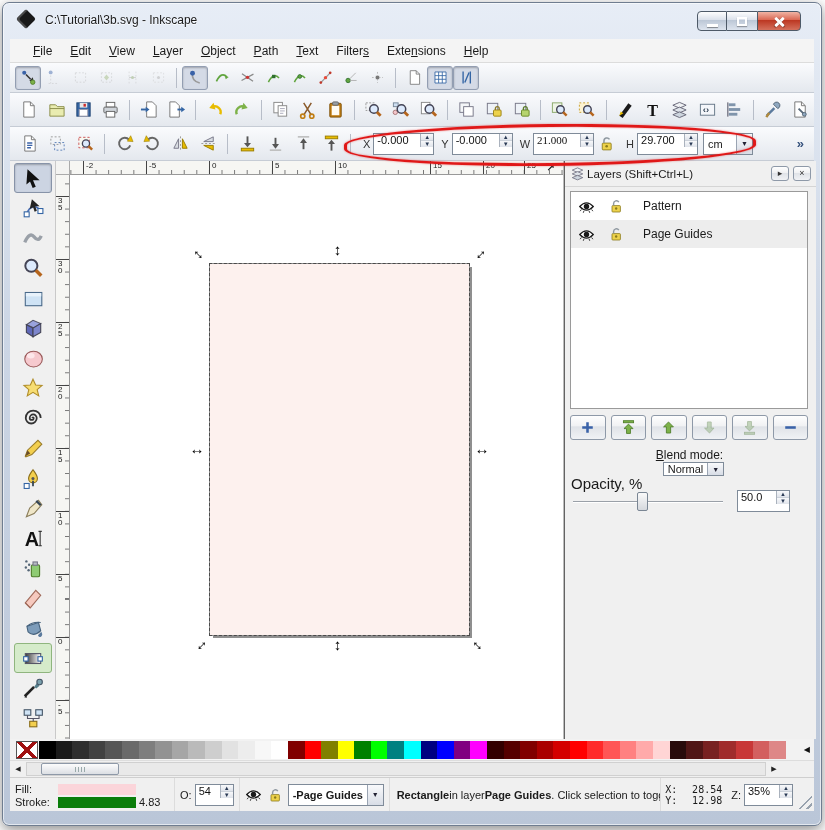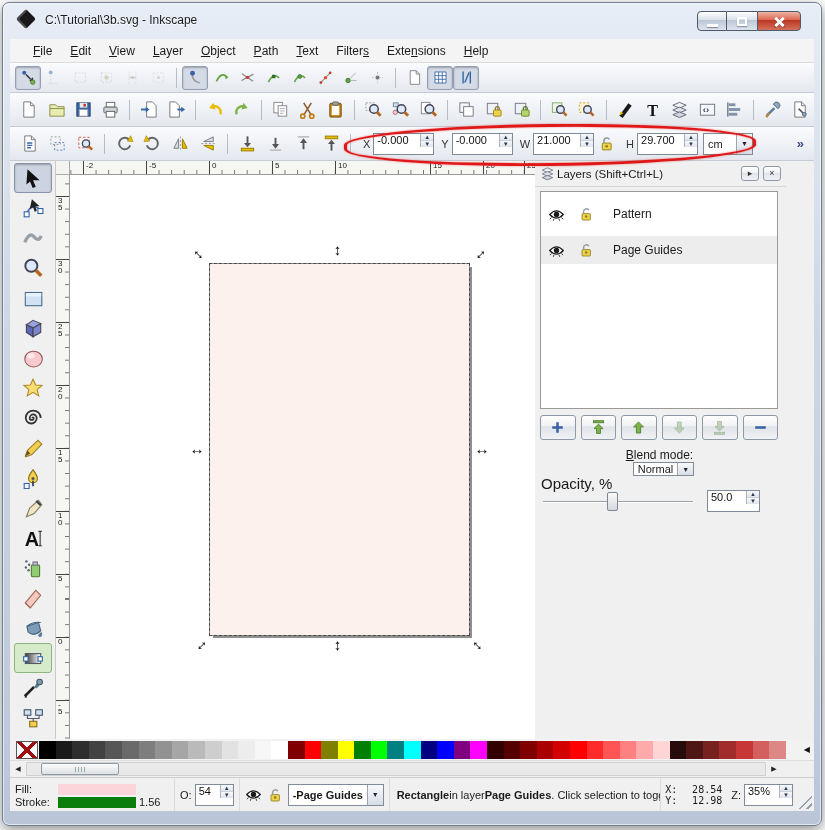--- a/index.html
+++ b/index.html
@@ -66,28 +66,28 @@
   .ne-arrow{position:absolute;right:8px;top:2px;font-size:10px;font-weight:bold;color:#111;line-height:10px;}
   .vruler{position:absolute;left:53px;top:172px;width:14px;height:564px;background:#f6f6f3;border-right:1px solid #999;overflow:hidden;
           background-image:linear-gradient(to bottom,#777 1px,transparent 1px);background-size:4px 12.6px;background-repeat:repeat-y;background-position:right 8.4px;}
   .vlabel{position:absolute;left:0;width:100%;border-top:1px solid #444;padding-left:2px;font-size:8px;color:#222;line-height:7px;}
   .viewport{position:absolute;left:67px;top:172px;width:493px;height:564px;background:#fff;overflow:hidden;}
   .sel-rect{position:absolute;border:1px solid #8a8a8a;outline:1px dashed #4a4a4a;outline-offset:-1px;
             box-shadow:3px 3px 0 -1px #8f8f8f;}
   .handle{position:absolute;width:16px;height:16px;font-size:15px;font-weight:bold;color:#000;text-align:center;line-height:16px;}
   .divider{position:absolute;left:560px;top:158px;width:4px;height:578px;background:linear-gradient(to right,#e8e8e8,#5a5a5a 40%,#5a5a5a 60%,#e8e8e8);}
   
-  .panel{position:absolute;left:532px;top:158px;width:251px;height:578px;background:#f0f0f0;}
+  .panel{position:absolute;left:562px;top:158px;width:251px;height:578px;background:#f0f0f0;}
   .p-title{position:absolute;left:0;top:0;right:0;height:26px;display:flex;align-items:center;padding:0 5px;
            border-bottom:1px solid #d5d5d5;font-size:11.5px;}
   .p-title .pt-label{margin-left:2px;}
   .p-title .sp{flex:1;}
   .pt-btn{width:18px;height:15px;font-size:9px;line-height:12px;text-align:center;color:#333;margin-left:4px;}
   .p-list{position:absolute;left:5px;top:30px;right:8px;height:218px;background:#fff;border:1px solid #9a9a9a;overflow:hidden;}
-  .l-row{height:28px;display:flex;align-items:center;margin-top:8px;}
+  .l-row{height:28px;display:flex;align-items:center;}
   .l-row.alt{background:#ededed;}
   .l-cell{width:30px;display:flex;align-items:center;justify-content:center;}
   .l-name{font-size:12px;padding-left:12px;}
   .p-btnrow{position:absolute;left:5px;top:254px;right:8px;display:flex;gap:5px;}
   .p-btn{flex:1;height:25px;display:flex;align-items:center;justify-content:center;}
   .p-btn.dim svg{opacity:.55;}
   .p-blend{position:absolute;left:6px;top:287px;right:8px;display:flex;align-items:center;font-size:12px;flex-direction:column;}
   .p-blend .combo{flex:1;margin-left:8px;}
   .p-opacity{position:absolute;left:6px;top:314px;font-size:15px;}
   .slider-track{position:absolute;left:8px;top:340px;width:150px;height:2px;background:#9aa0a8;border-bottom:1px solid #fff;}
@@ -658,21 +658,21 @@
         <span class="flabel">Y</span>
         <span class="spin">
           <input readonly="" value="-0.000" style="width: 46px;">
           <span class="sb">
             <span>▲</span>
             <span>▼</span>
           </span>
         </span>
         <span class="flabel">W</span>
         <span class="spin">
-          <input readonly="" value="21.000" style="width: 46px;">
+          <input readonly="" value="21.000" style="width: 46px; font-family: Liberation Serif, serif;">
           <span class="sb">
             <span>▲</span>
             <span>▼</span>
           </span>
         </span>
         <span class="ic" style="margin: 0px 4px;">
           <svg width="17" height="17" viewBox="0 0 20 20">
             <rect x="5" y="9.5" width="10.5" height="8" rx="1" fill="#edd24c" stroke="#8a7a1a"></rect>
             <circle cx="10.2" cy="13.2" r="1.5" fill="#8a7a1a"></circle>
             <path d="M7 9.5V7a3.5 3.5 0 0 1 6.5-1.8" fill="none" stroke="#8f98a0" stroke-width="1.8"></path>
@@ -1083,21 +1083,21 @@
   </div>
 
   <div class="statusbar">
     <div class="st-sec">
       <div class="fs-grid">
         <span class="fs-label">Fill:</span>
         <span class="fs-swatch" id="fillsw" style="background: rgb(251, 213, 218);"></span>
         <span></span>
         <span class="fs-label">Stroke:</span>
         <span class="fs-swatch" id="strokesw" style="background: rgb(10, 125, 10);"></span>
-        <span>1.56</span>
+        <span>4.83</span>
       </div>
     </div>
     <div class="st-sec">
       <span style="margin-right:3px;">O:</span>
       <span class="spin">
         <input readonly="" style="width: 24px;" value="54">
         <span class="sb">
               <span>▲</span>
               <span>▼</span>
             </span>

